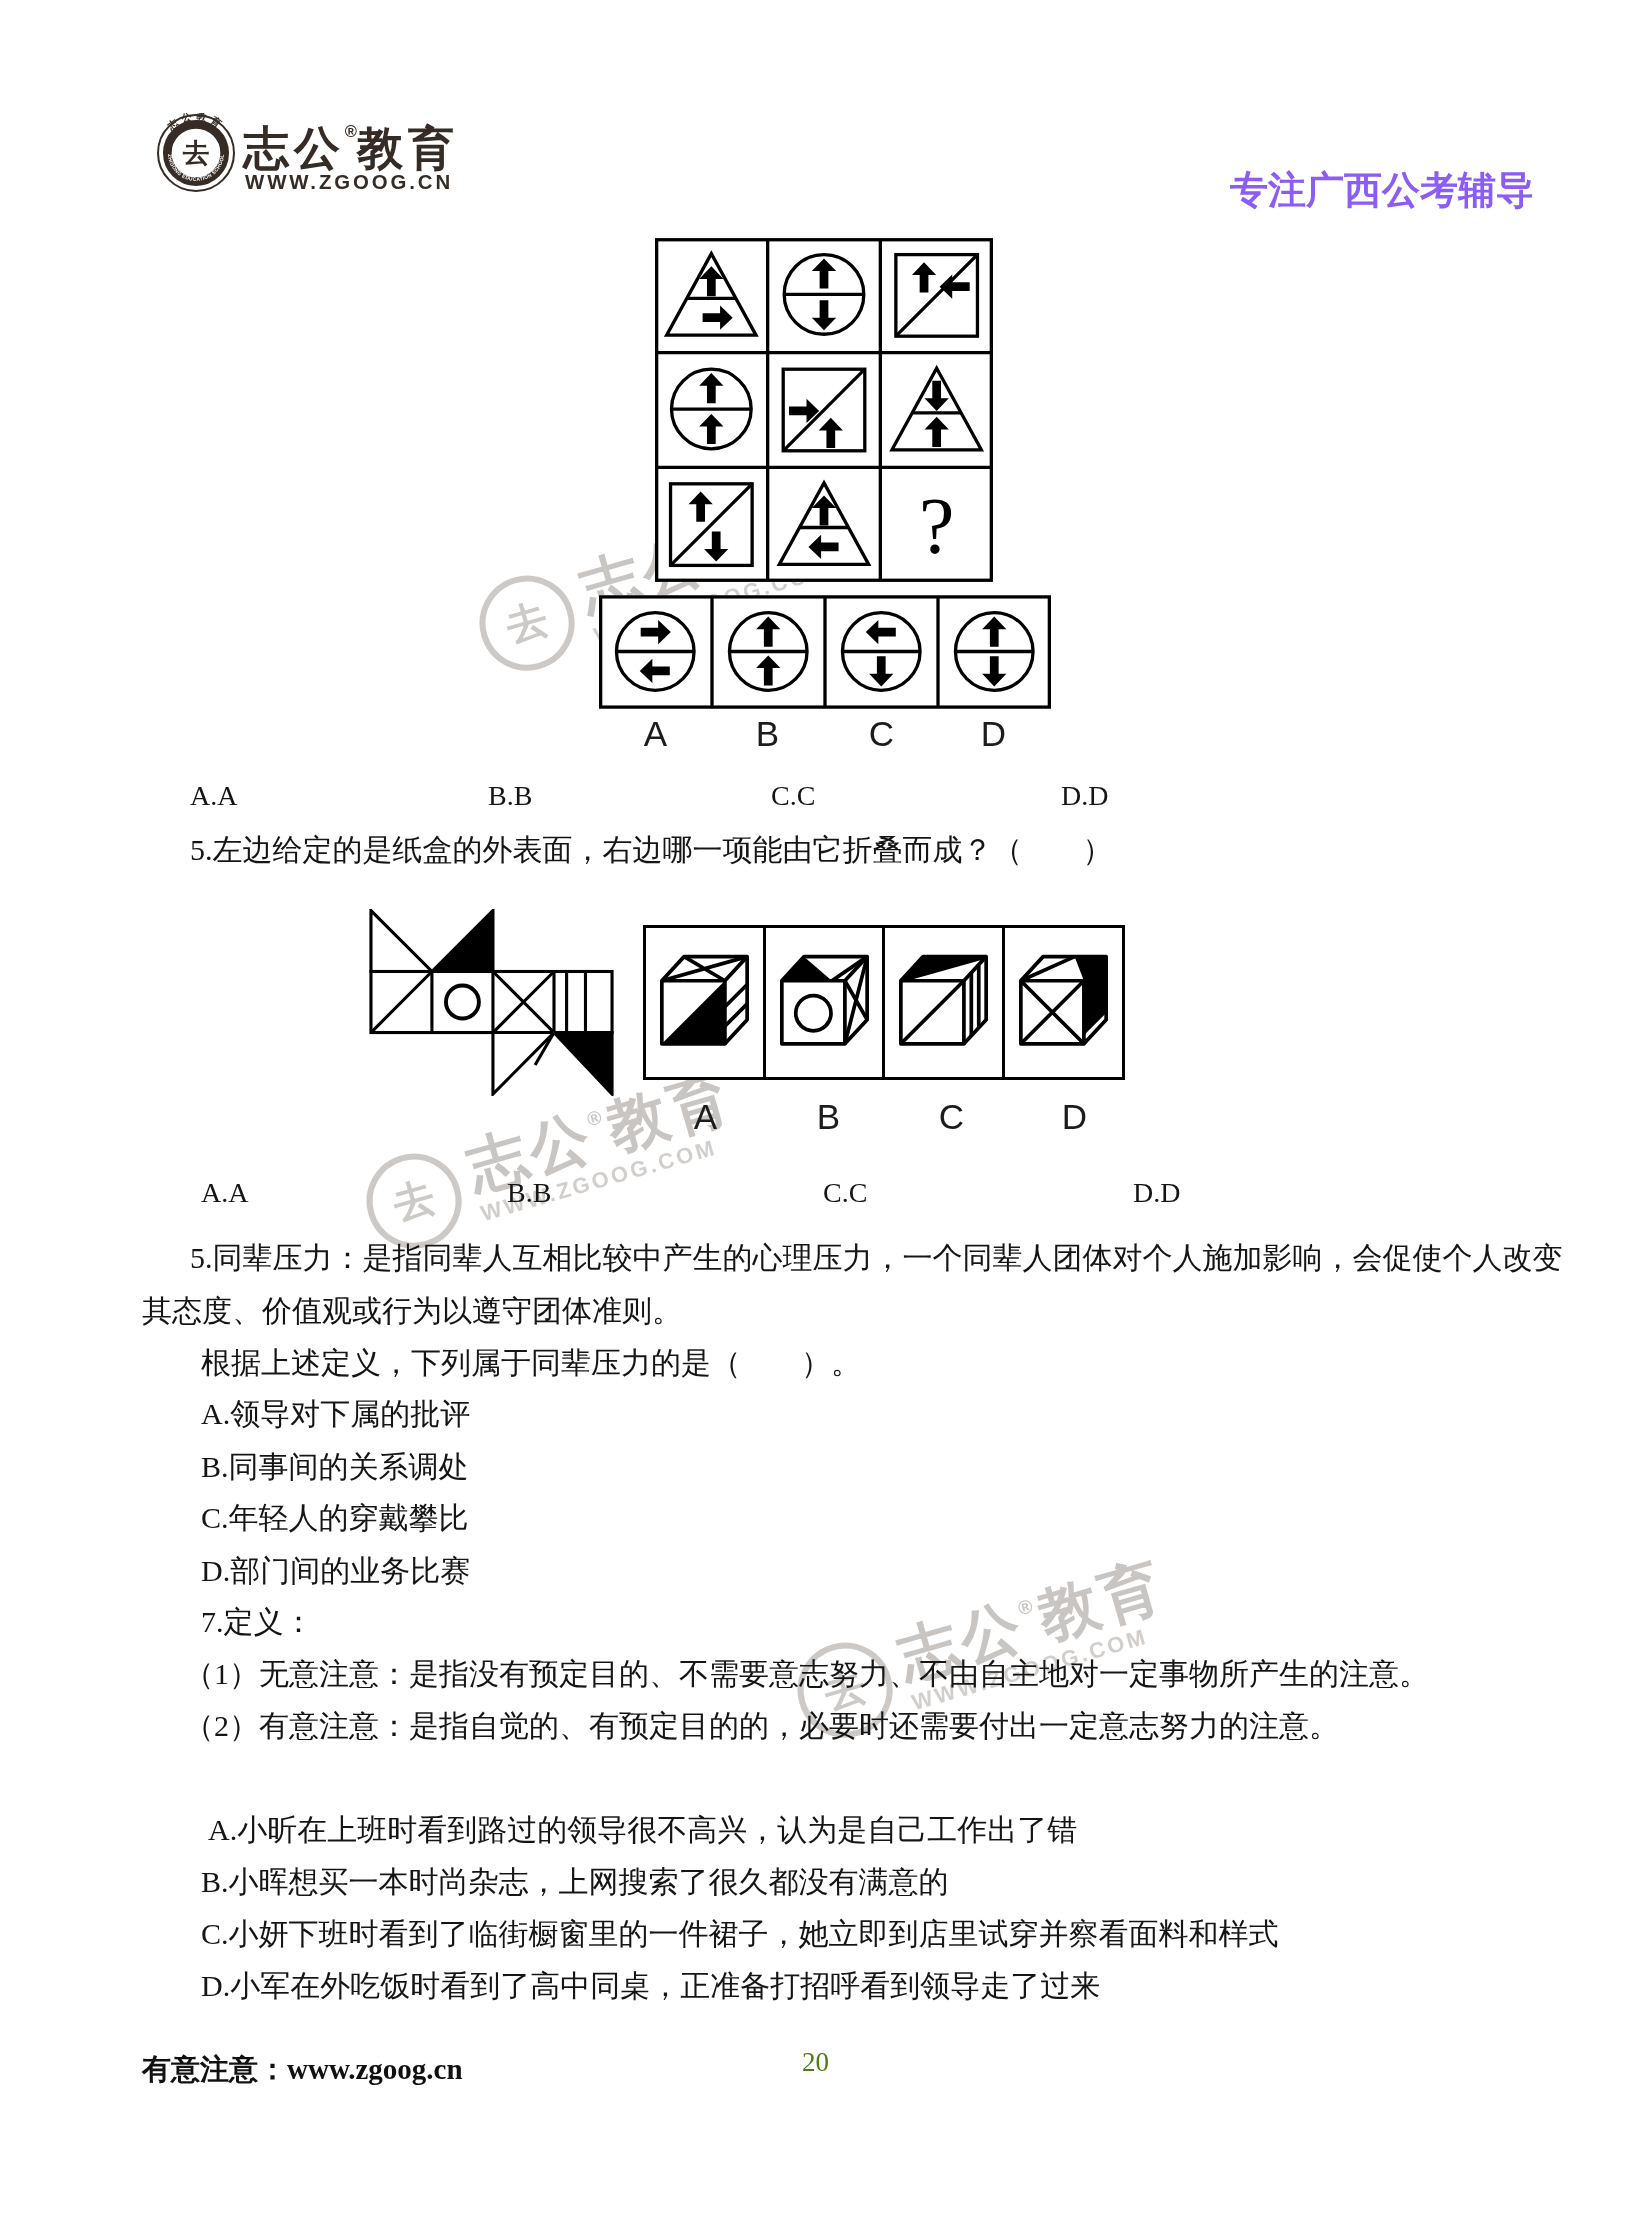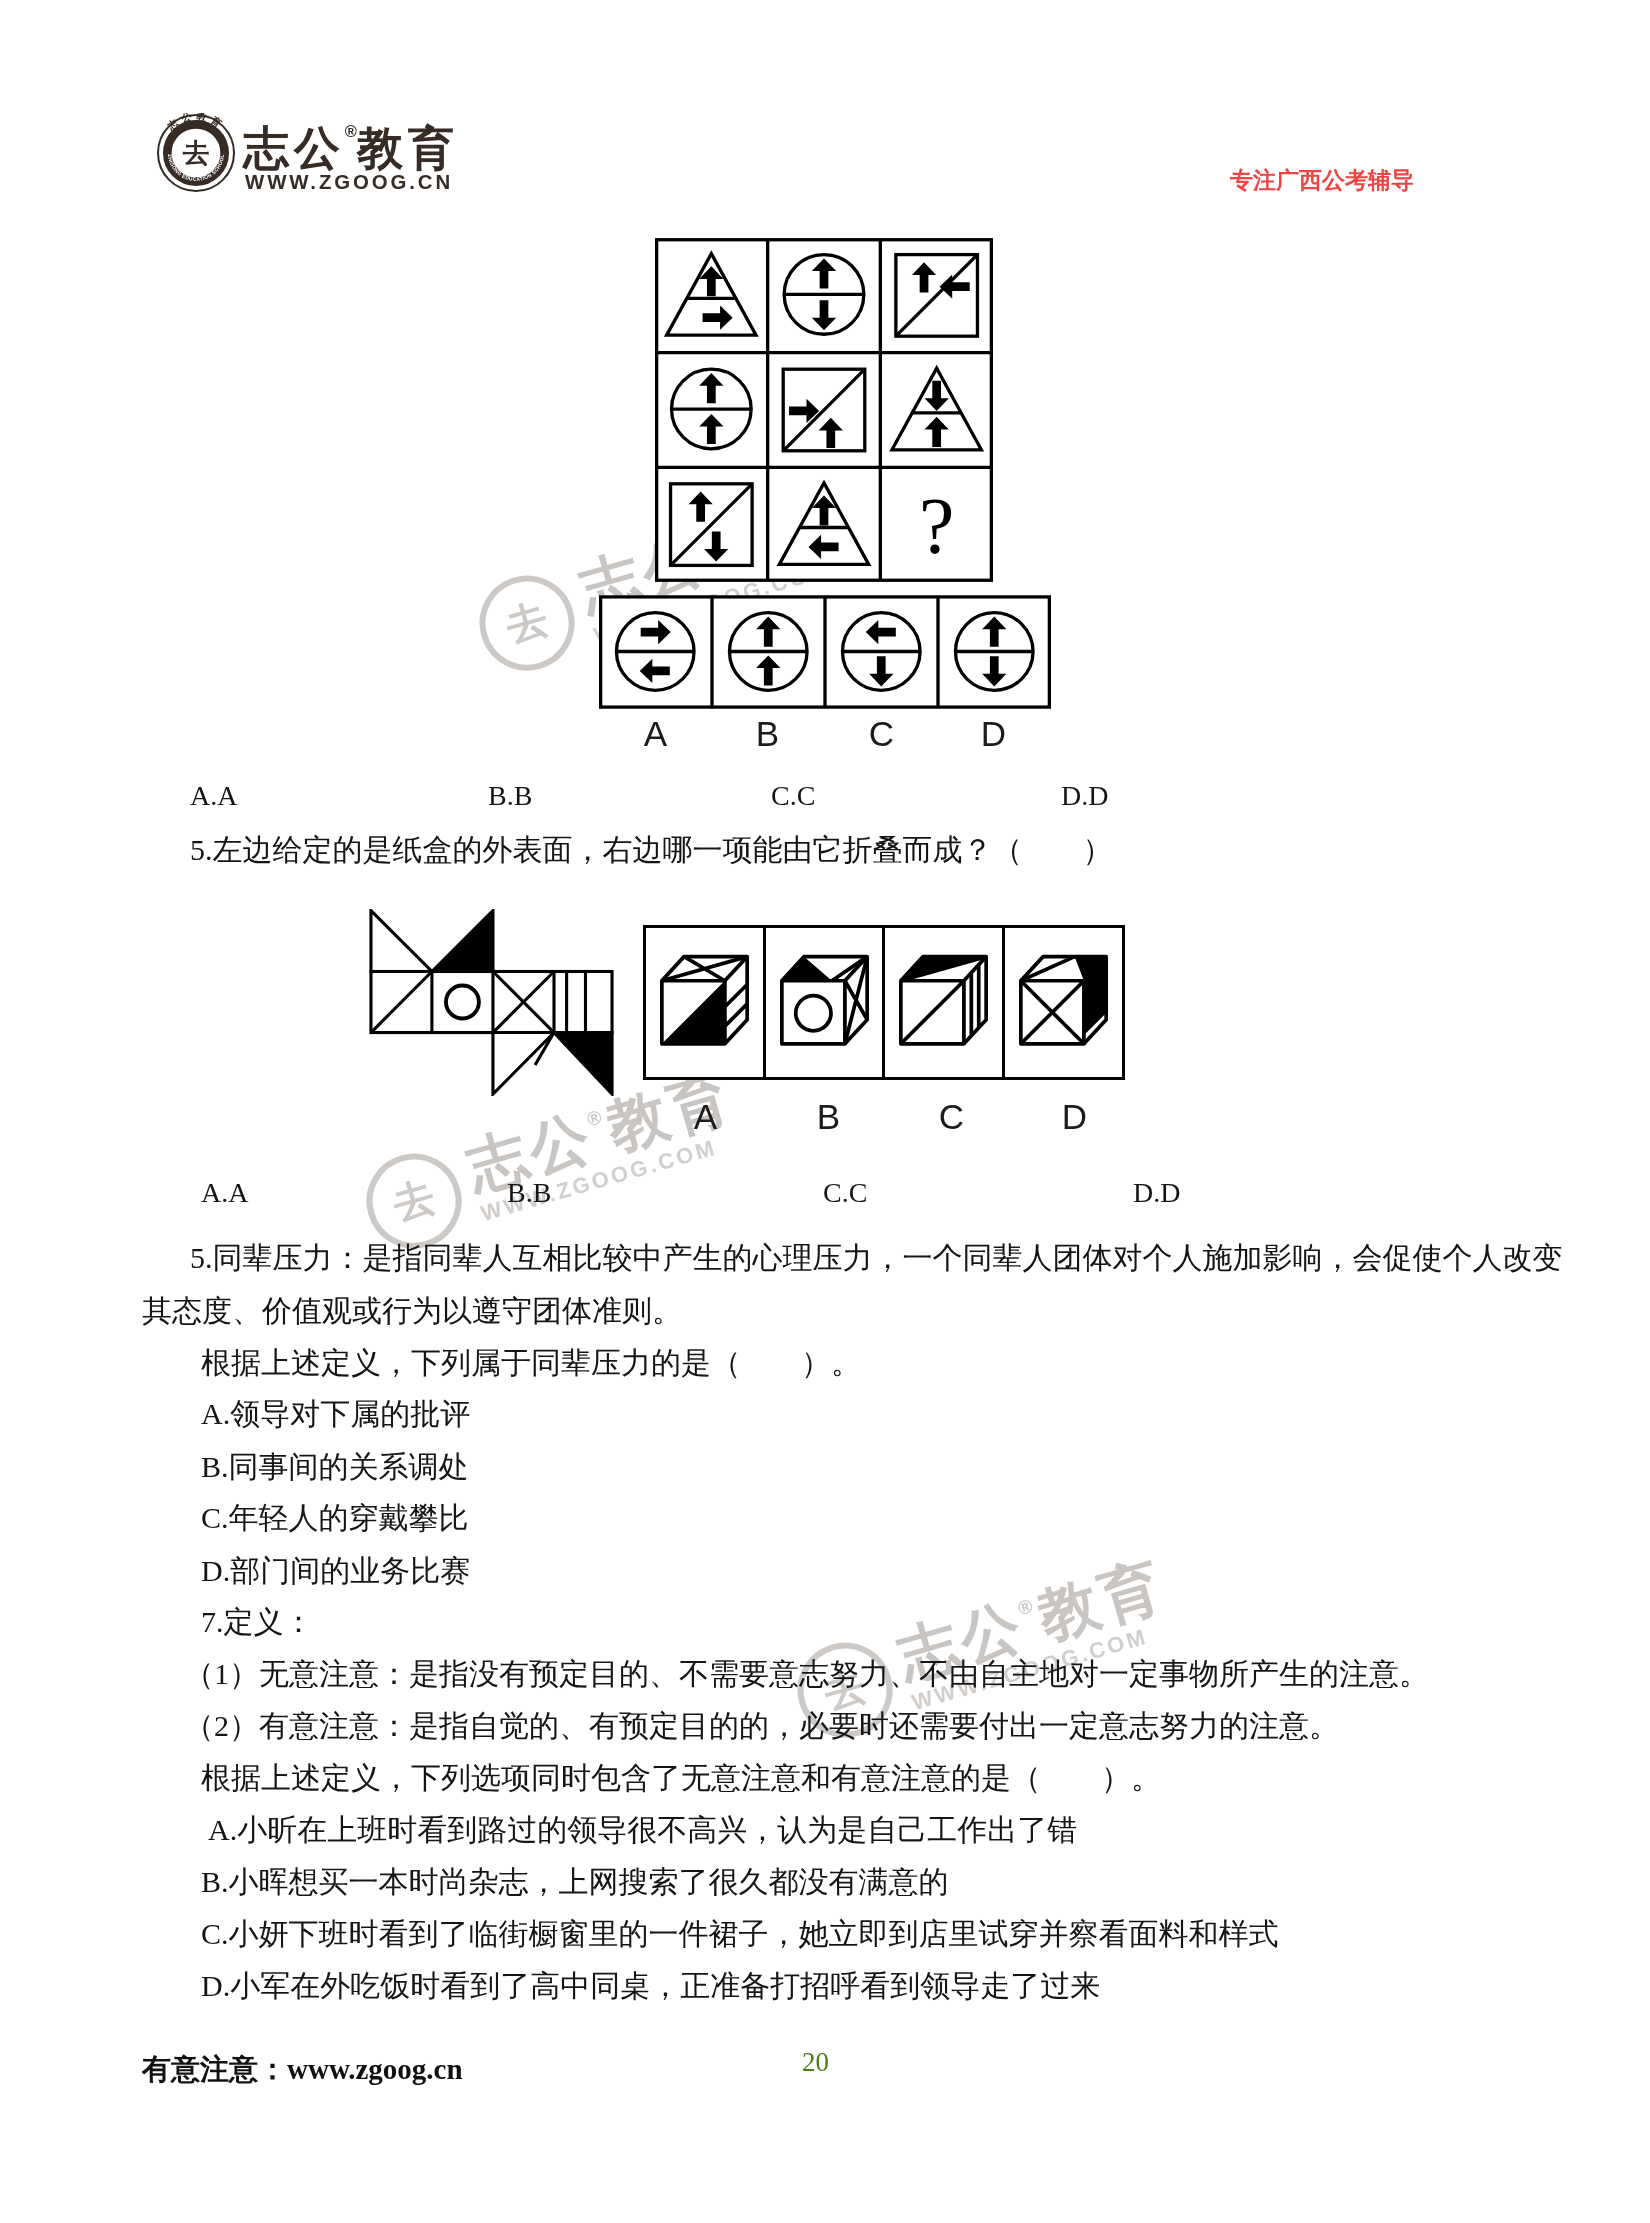--- a/index.html
+++ b/index.html
@@ -10,21 +10,21 @@
   .ansrow{position:absolute;left:0;width:100%;height:35px;}
   .ansrow span{position:absolute;font-size:28px;color:#151515;}
   .figletters span{position:absolute;font-family:"Liberation Sans","DejaVu Sans",sans-serif;
         font-size:35px;color:#1c1c1c;width:39px;text-align:center;}
   
   .brand-text{position:absolute;left:243px;top:118px;color:#362b25;font-weight:bold;
         font-size:46px;letter-spacing:4.9px;font-family:"Liberation Sans","DejaVu Sans",sans-serif;}
   .brand-text sup{font-size:16.5px;vertical-align:27px;letter-spacing:0;}
   .brand-url{position:absolute;left:245px;top:171px;color:#362b25;font-size:20.4px;letter-spacing:2.9px;
         font-family:"Liberation Sans","DejaVu Sans",sans-serif;font-weight:bold;text-align:right;}
-  .tagline{position:absolute;left:1230px;top:165px;font-size:23px;font-weight:bold;color:#ef4444;}
+  .tagline{position:absolute;left:1230px;top:165px;font-size:38px;font-weight:bold;color:#8b5cf6;}
   
   .wm{position:absolute;display:flex;align-items:center;gap:13.6px;transform:rotate(-16deg);z-index:0;}
   .wm-seal{flex:0 0 auto;width:83px;height:83px;border:6.8px solid #cdc9c6;border-radius:50%;
         display:flex;align-items:center;justify-content:center;font-size:41px;font-weight:bold;color:#cdc9c6;
         font-family:"Liberation Sans","DejaVu Sans",sans-serif;}
   .wm-brand{font-size:60px;font-weight:bold;letter-spacing:3.9px;line-height:1;color:#c9c5c2;
         font-family:"Liberation Sans","DejaVu Sans",sans-serif;white-space:nowrap;}
   .wm-brand sup{font-size:19.4px;vertical-align:29px;}
   .wm-url{font-size:22px;letter-spacing:2.9px;color:#d2cecb;font-weight:bold;margin-top:3.9px;
         font-family:"Liberation Sans","DejaVu Sans",sans-serif;white-space:nowrap;}
@@ -290,21 +290,20 @@
   <div class="line" style="left:142px;top:1292px;">其态度、价值观或行为以遵守团体准则。</div>
   <div class="line" style="left:201px;top:1344px;">根据上述定义，下列属于同辈压力的是（　　）。</div>
   <div class="line" style="left:201px;top:1395px;">A.领导对下属的批评</div>
   <div class="line" style="left:201px;top:1448px;">B.同事间的关系调处</div>
   <div class="line" style="left:201px;top:1499px;">C.年轻人的穿戴攀比</div>
   <div class="line" style="left:201px;top:1552px;">D.部门间的业务比赛</div>
 
   <div class="line" style="left:201px;top:1603px;">7.定义：</div>
   <div class="line" style="left:184px;top:1655px;">（1）无意注意：是指没有预定目的、不需要意志努力、不由自主地对一定事物所产生的注意。</div>
   <div class="line" style="left:184px;top:1707px;">（2）有意注意：是指自觉的、有预定目的的，必要时还需要付出一定意志努力的注意。</div>
-  <div class="line" style="left:201px;top:1759px;">根据上述定义，下列选项同时包含了无意注意和有意注意的是（　　）。</div>
   <div class="line" style="left:208px;top:1811px;">A.小昕在上班时看到路过的领导很不高兴，认为是自己工作出了错</div>
   <div class="line" style="left:201px;top:1863px;">B.小晖想买一本时尚杂志，上网搜索了很久都没有满意的</div>
   <div class="line" style="left:201px;top:1915px;">C.小妍下班时看到了临街橱窗里的一件裙子，她立即到店里试穿并察看面料和样式</div>
   <div class="line" style="left:201px;top:1967px;">D.小军在外吃饭时看到了高中同桌，正准备打招呼看到领导走了过来</div>
 
   <div class="footer-site">有意注意：www.zgoog.cn</div>
   <div class="footer-page">20</div>
 
 </div>
 

